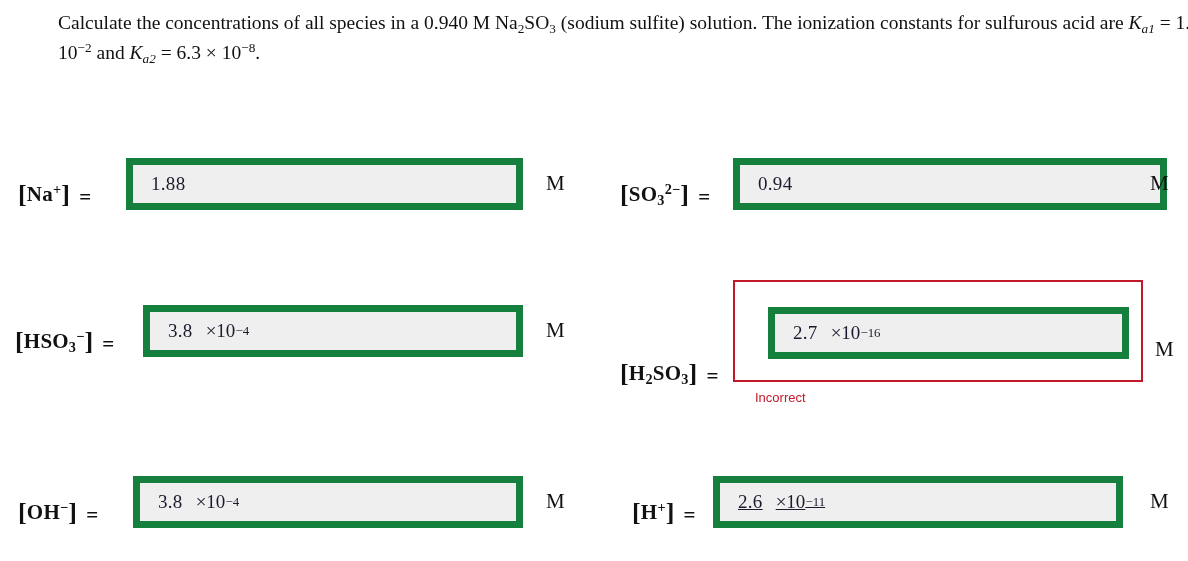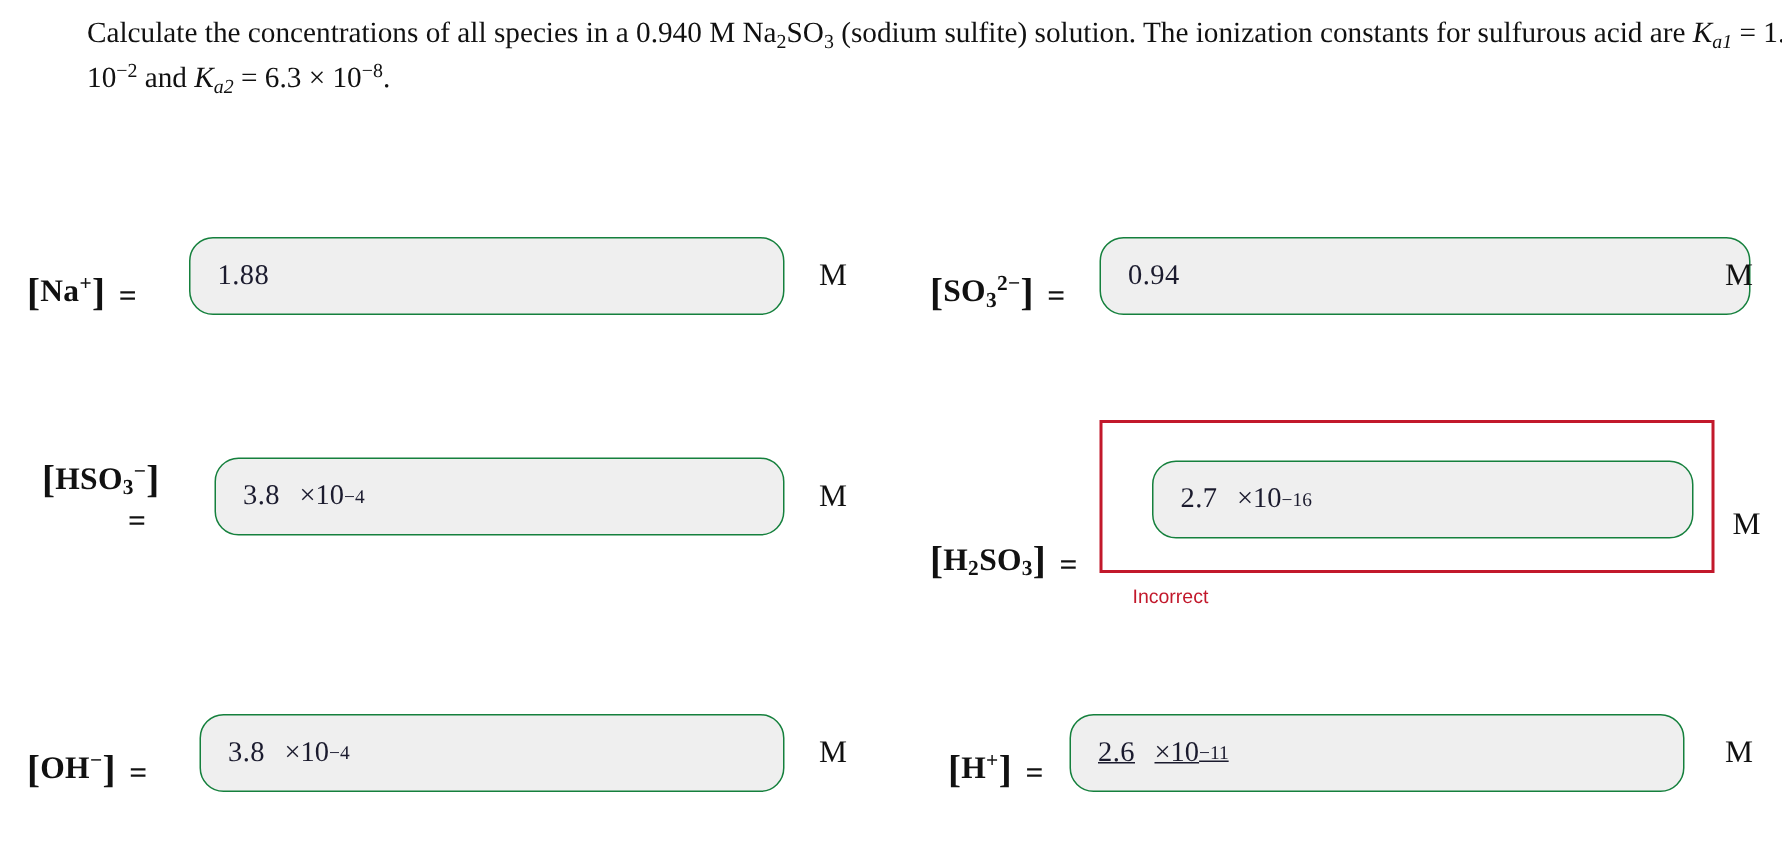--- a/index.html
+++ b/index.html
@@ -63,22 +63,22 @@
     margin-right: 9px;
     color: #111111;
   }
 
   
   .brk { font-size: 26px; vertical-align: -0.09em; }
 
   .field {
     box-sizing: border-box;
     background: #efefef;
-    border: 1px solid #15803d;
-    border-radius: 16px;
+    border: 7px solid #15803d;
+    border-radius: 0;
     height: 52px;
     display: flex;
     align-items: center;
     padding-left: 18px;
     font-size: 19px;
     color: #1b1b2e;
     white-space: nowrap;
   }
   .field .mant { letter-spacing: 0.3px; }
   .field .times { margin-left: 13px; text-align: right; }
@@ -132,21 +132,21 @@
   </div>
 
   <div class="field" style="position:absolute; left:733px; top:0; width:434px;">
     <span class="mant">0.94</span>
   </div>
   <span class="unit" style="position:absolute; left:1150px; top:13px; margin-left:0;">M</span>
 </div>
 
 <div class="row row-2">
 
-  <div class="cell" style="left:28px;flex-direction:column;">
+  <div class="cell" style="left:15px;">
     <span class="species-label"><span class="brk">[</span><span>HSO</span><sub>3</sub><sup>−</sup><span class="brk">]</span></span>
     <span class="eq-sign">=</span>
   </div>
 
   <div class="field" style="position:absolute; left:143px; top:0; width:380px;">
     <span class="mant">3.8</span>
       <span class="times">×10</span>
       <sup>−4</sup>
   </div>
   <span class="unit" style="position:absolute; left:546px; top:13px; margin-left:0;">M</span>

